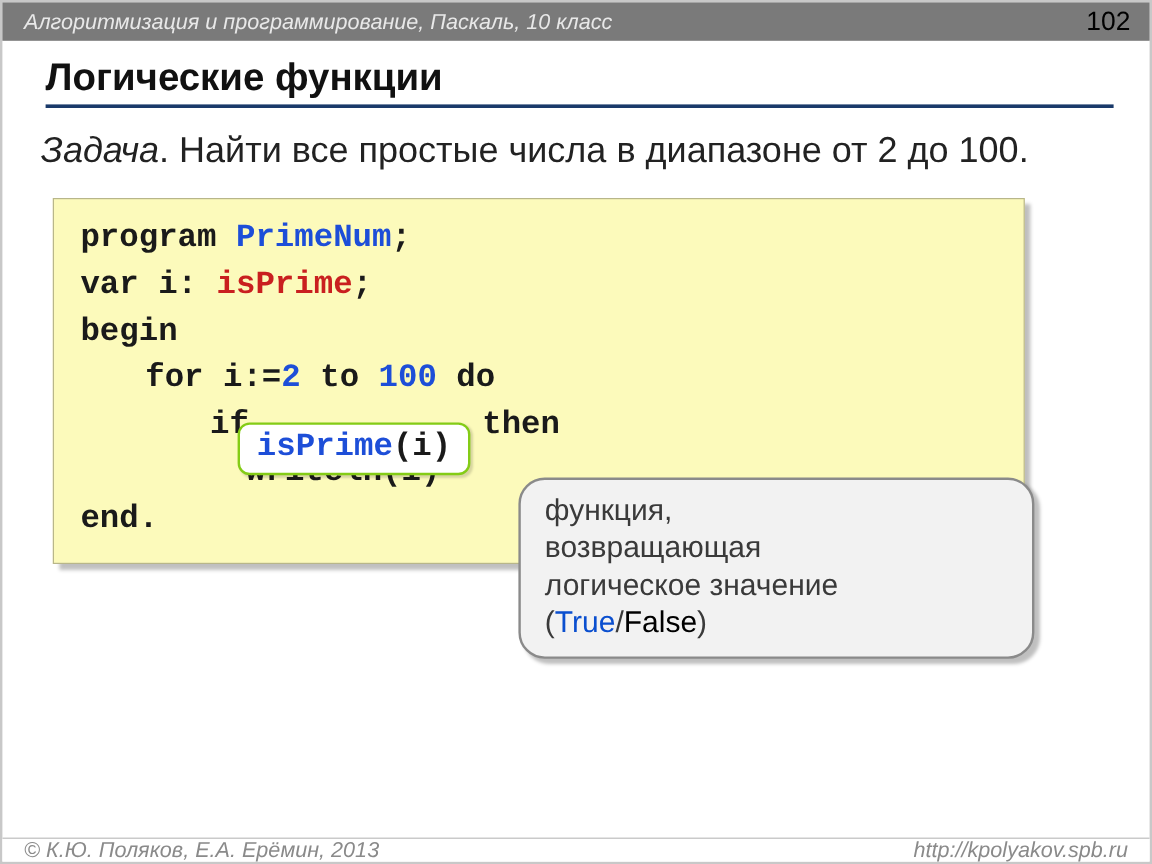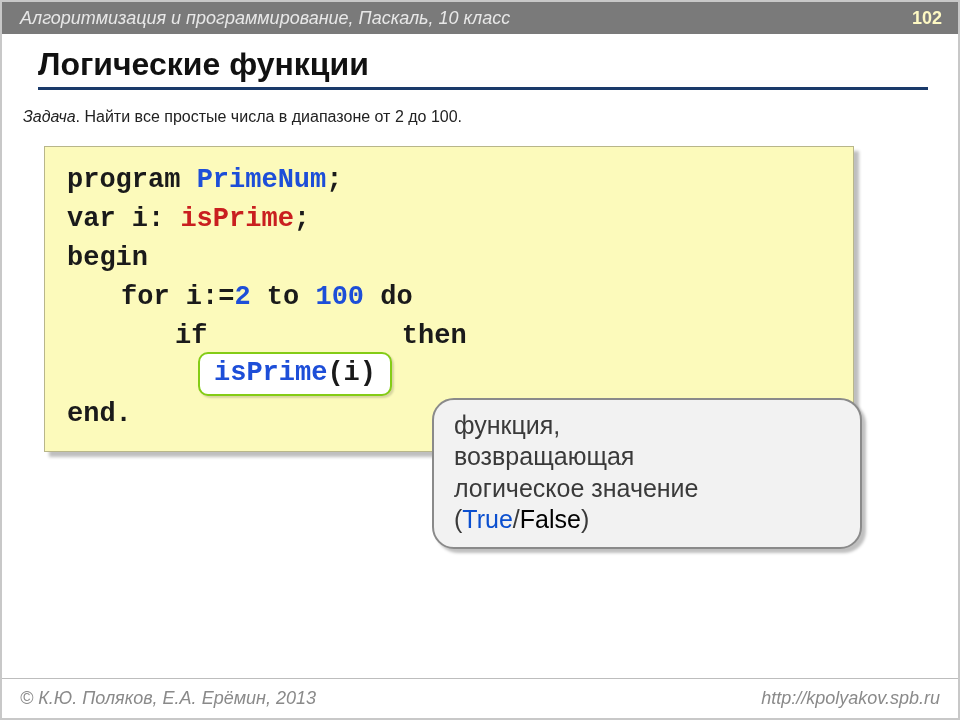--- a/index.html
+++ b/index.html
@@ -15,35 +15,35 @@
     height: 32px;
     background: #7a7a7a;
     color: #e8e8e8;
     display: flex;
     align-items: center;
     justify-content: space-between;
     padding: 0 16px 0 18px;
     font-style: italic;
     font-size: 18px;
   }
-  .page-num { font-weight: bold; font-style: normal; font-size: 18px; color: #fef9c3; }
+  .page-num { font-weight: normal; font-style: normal; font-size: 22px; color: #000000; }
   .title {
     font-weight: bold;
     font-size: 32px;
     color: #111;
     margin: 12px 0 4px 36px;
   }
   .title-rule {
     margin: 0 30px 16px 36px;
     border: none;
     border-top: 3px solid #1a3a6a;
   }
   .task {
-    margin: 0 36px 18px 21px;
-    font-size: 16px;
+    margin: 0 36px 18px 32px;
+    font-size: 30px;
     color: #222;
     line-height: 1.35;
   }
   .task .label { font-style: italic; }
   .code-block {
     position: relative;
     margin: 0 0 0 42px;
     width: 810px;
     background: #fcfabb;
     border: 1px solid #b8b68a;
@@ -88,21 +88,21 @@
     text-align: left;
     line-height: 1.25;
     box-shadow: 4px 4px 3px rgba(0,0,0,.25);
     z-index: 5;
   }
   .bubble .true  { color: #0b4fcf; }
   .bubble .false { color: #000000; }
   .footer {
     position: absolute;
     left: 0; right: 0; bottom: 0;
-    height: 40px;
+    height: 20px;
     border-top: 1px solid #bdbdbd;
     display: flex;
     align-items: center;
     justify-content: space-between;
     padding: 0 18px;
     font-style: italic;
     font-size: 18px;
     color: #8a8a8a;
     background: #fff;
   }

